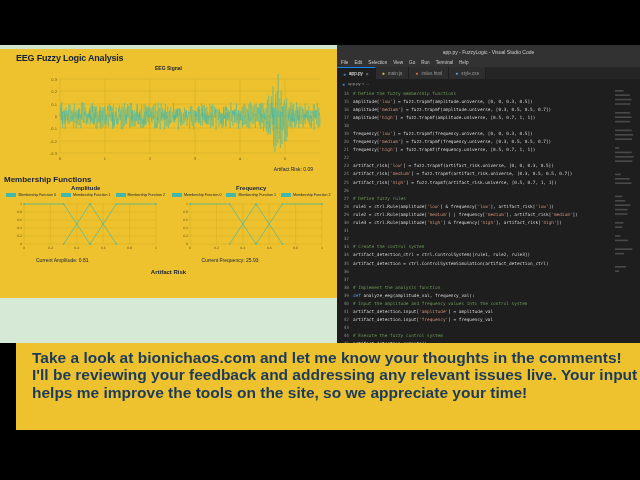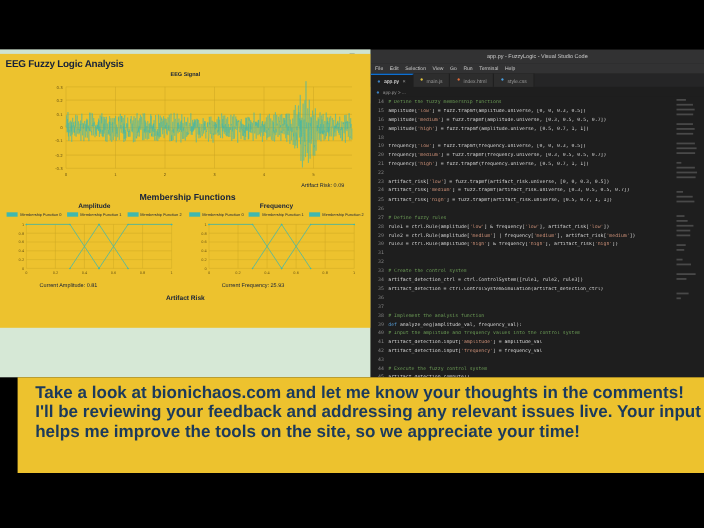--- a/index.html
+++ b/index.html
@@ -45,23 +45,23 @@
   .e-star { font-size: 7px; color: #4a6a4a; }
   .e-red { background: #d9453b; } .e-teal { background: #1aa3a3; }
   .e-white { background: #f0f0f0; border: 1px solid #aab; }
   .e-blue { background: #2b7de9; border-radius: 50%; }
   .e-dots { font-size: 8px; color: #3a4a3a; }
   .bm-bar { height: 9px; background: #e4f0e4; }
 
   
   .page { position: absolute; left: 0; top: 49px; width: 337px; height: 249px;
           background: #edc22e; overflow: hidden; }
-  .page-h1 { font-size: 9px; font-weight: bold; color: #16213a; padding: 4px 0 2px 5px;
+  .page-h1 { font-size: 9px; font-weight: bold; color: #16213a; padding: 4px 0 2px 16px;
              letter-spacing: -0.2px; }
-  .page-h2 { font-size: 8px; font-weight: bold; color: #16213a; padding: 3px 0 1px 4px; text-align: center; }
+  .page-h2 { font-size: 8px; font-weight: bold; color: #16213a; padding: 3px 0 1px 4px; }
   .sub-h { font-size: 6px; font-weight: bold; color: #16213a; text-align: center; }
 
   .plot-wrap { position: relative; }
   .plot-title { font-size: 5px; font-weight: bold; color: #16213a; text-align: center; }
   svg.plot { display: block; }
 
   .risk-line { font-size: 5px; color: #16213a; text-align: right; padding-right: 24px; margin-top: 1px; }
   .cur-line { font-size: 5px; color: #16213a; padding-left: 30px; margin-top: 1px; }
 
   .mf-grid { display: flex; gap: 6px; padding: 0 6px; }

